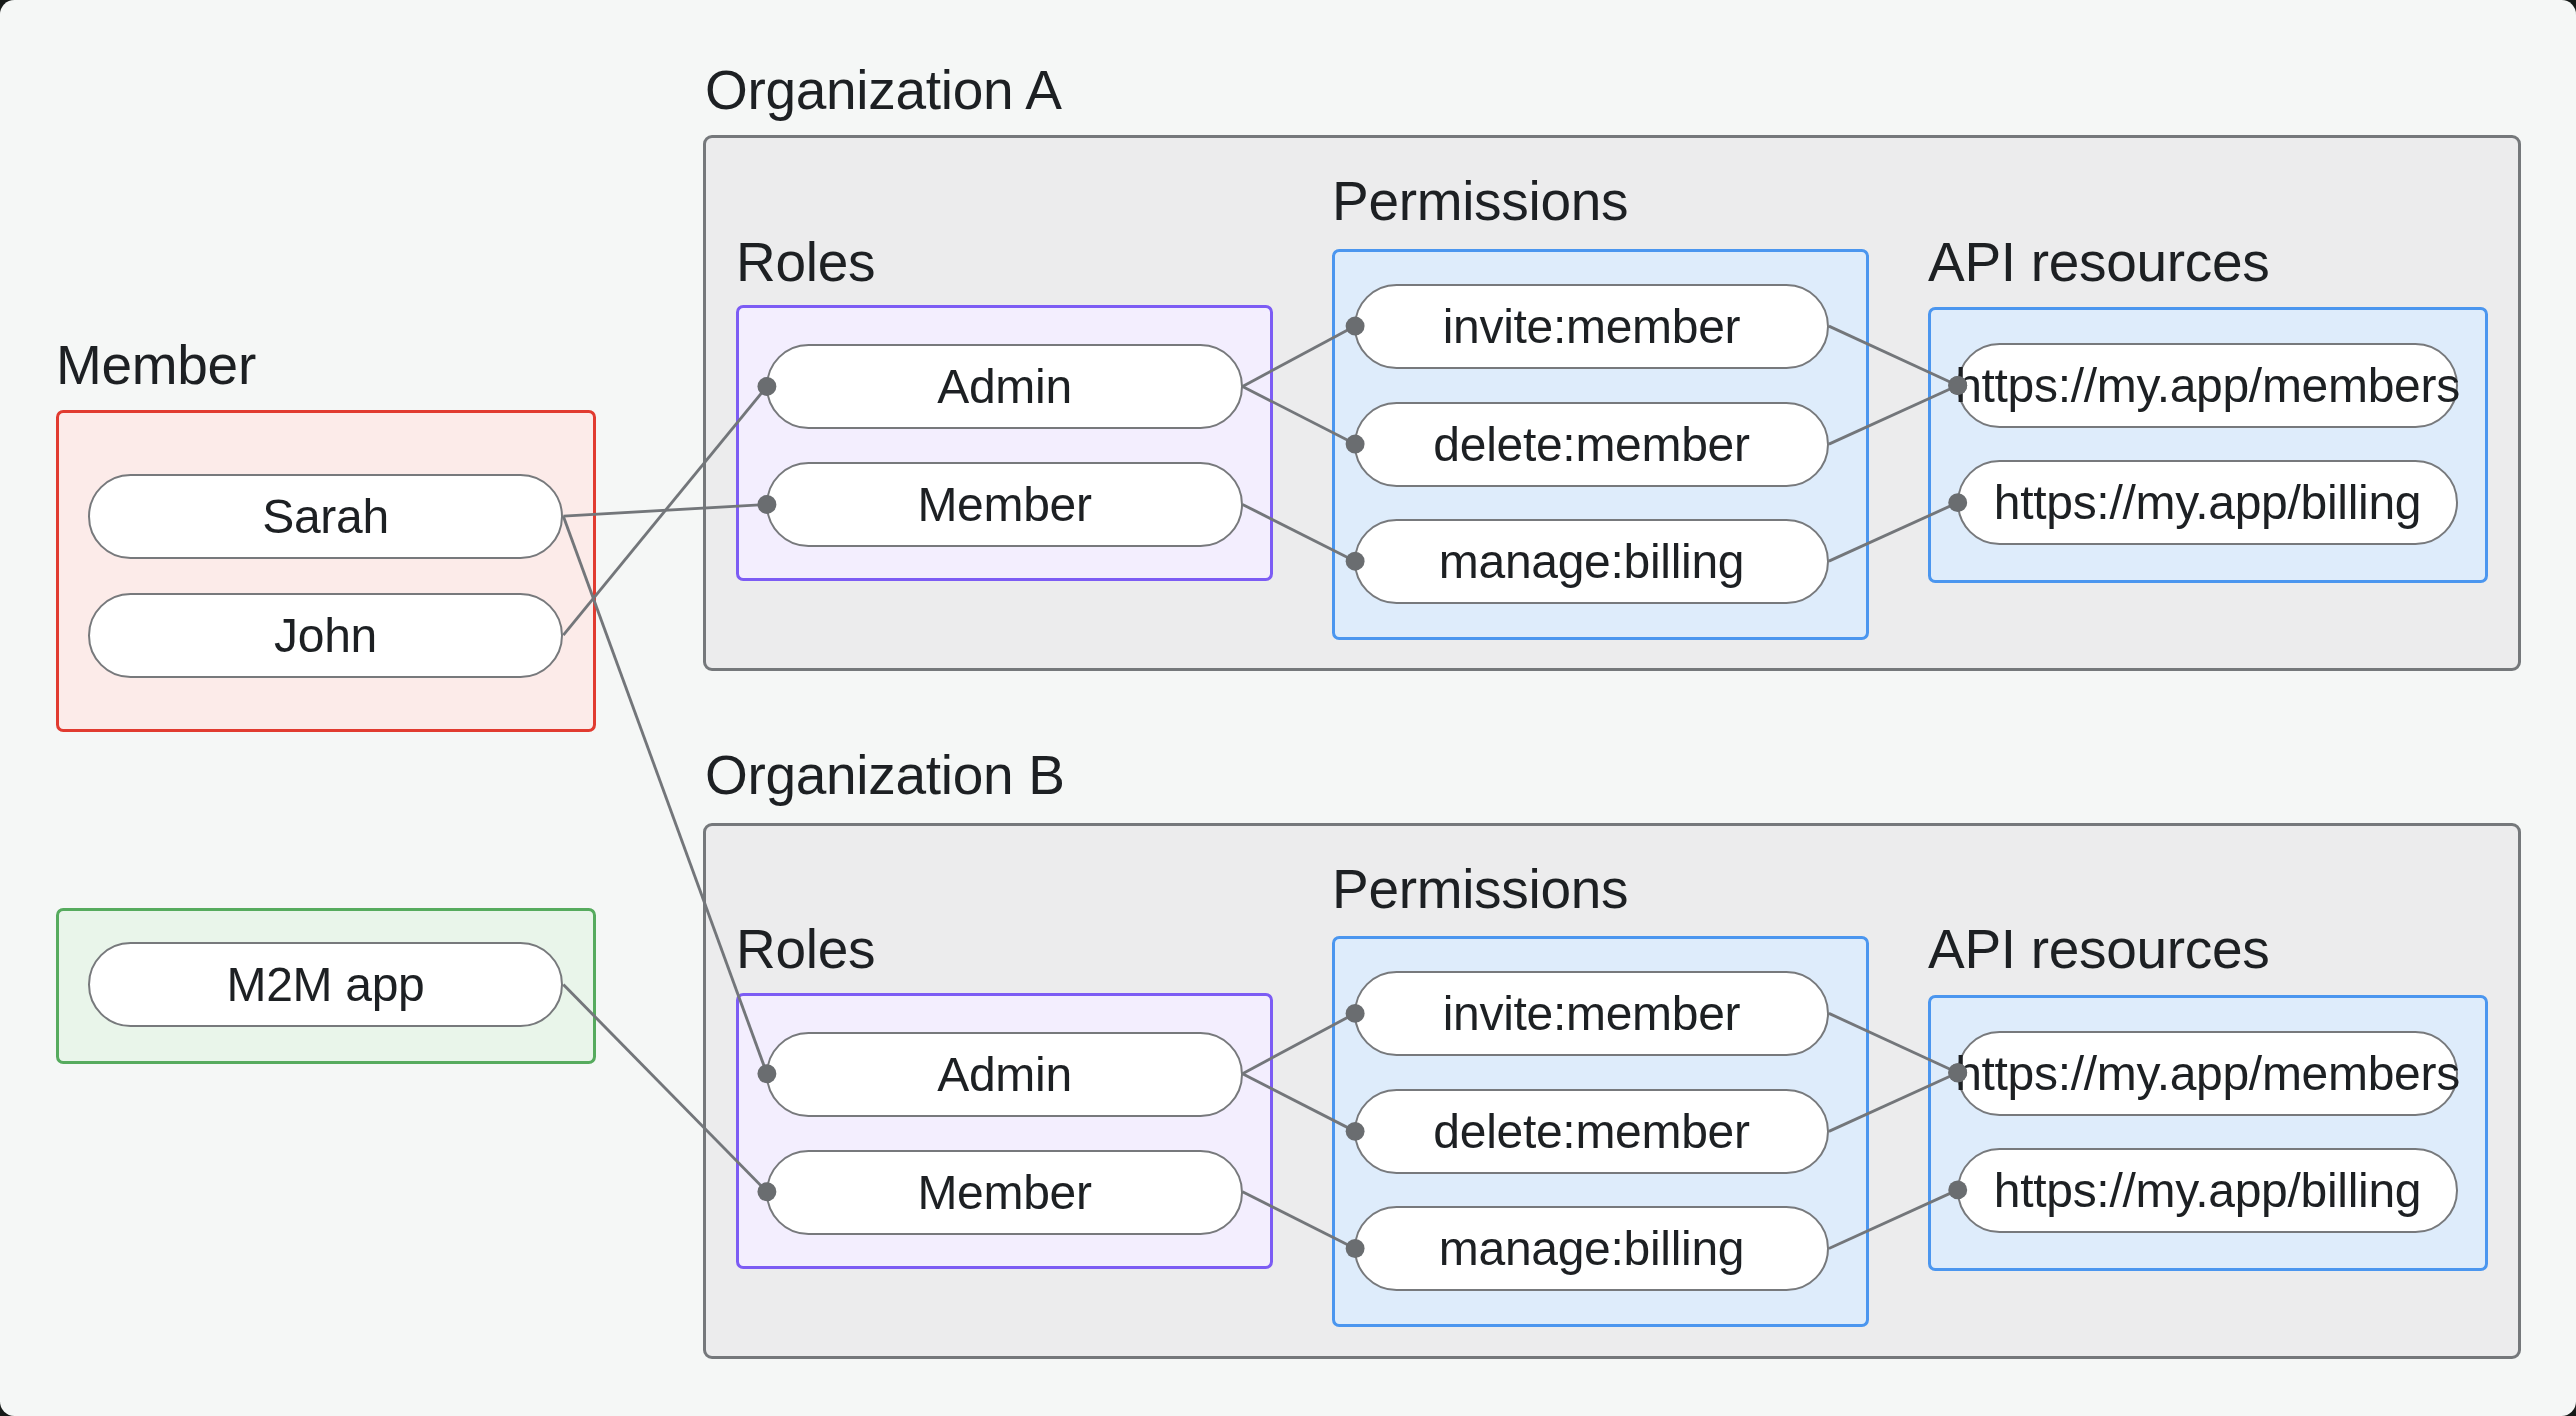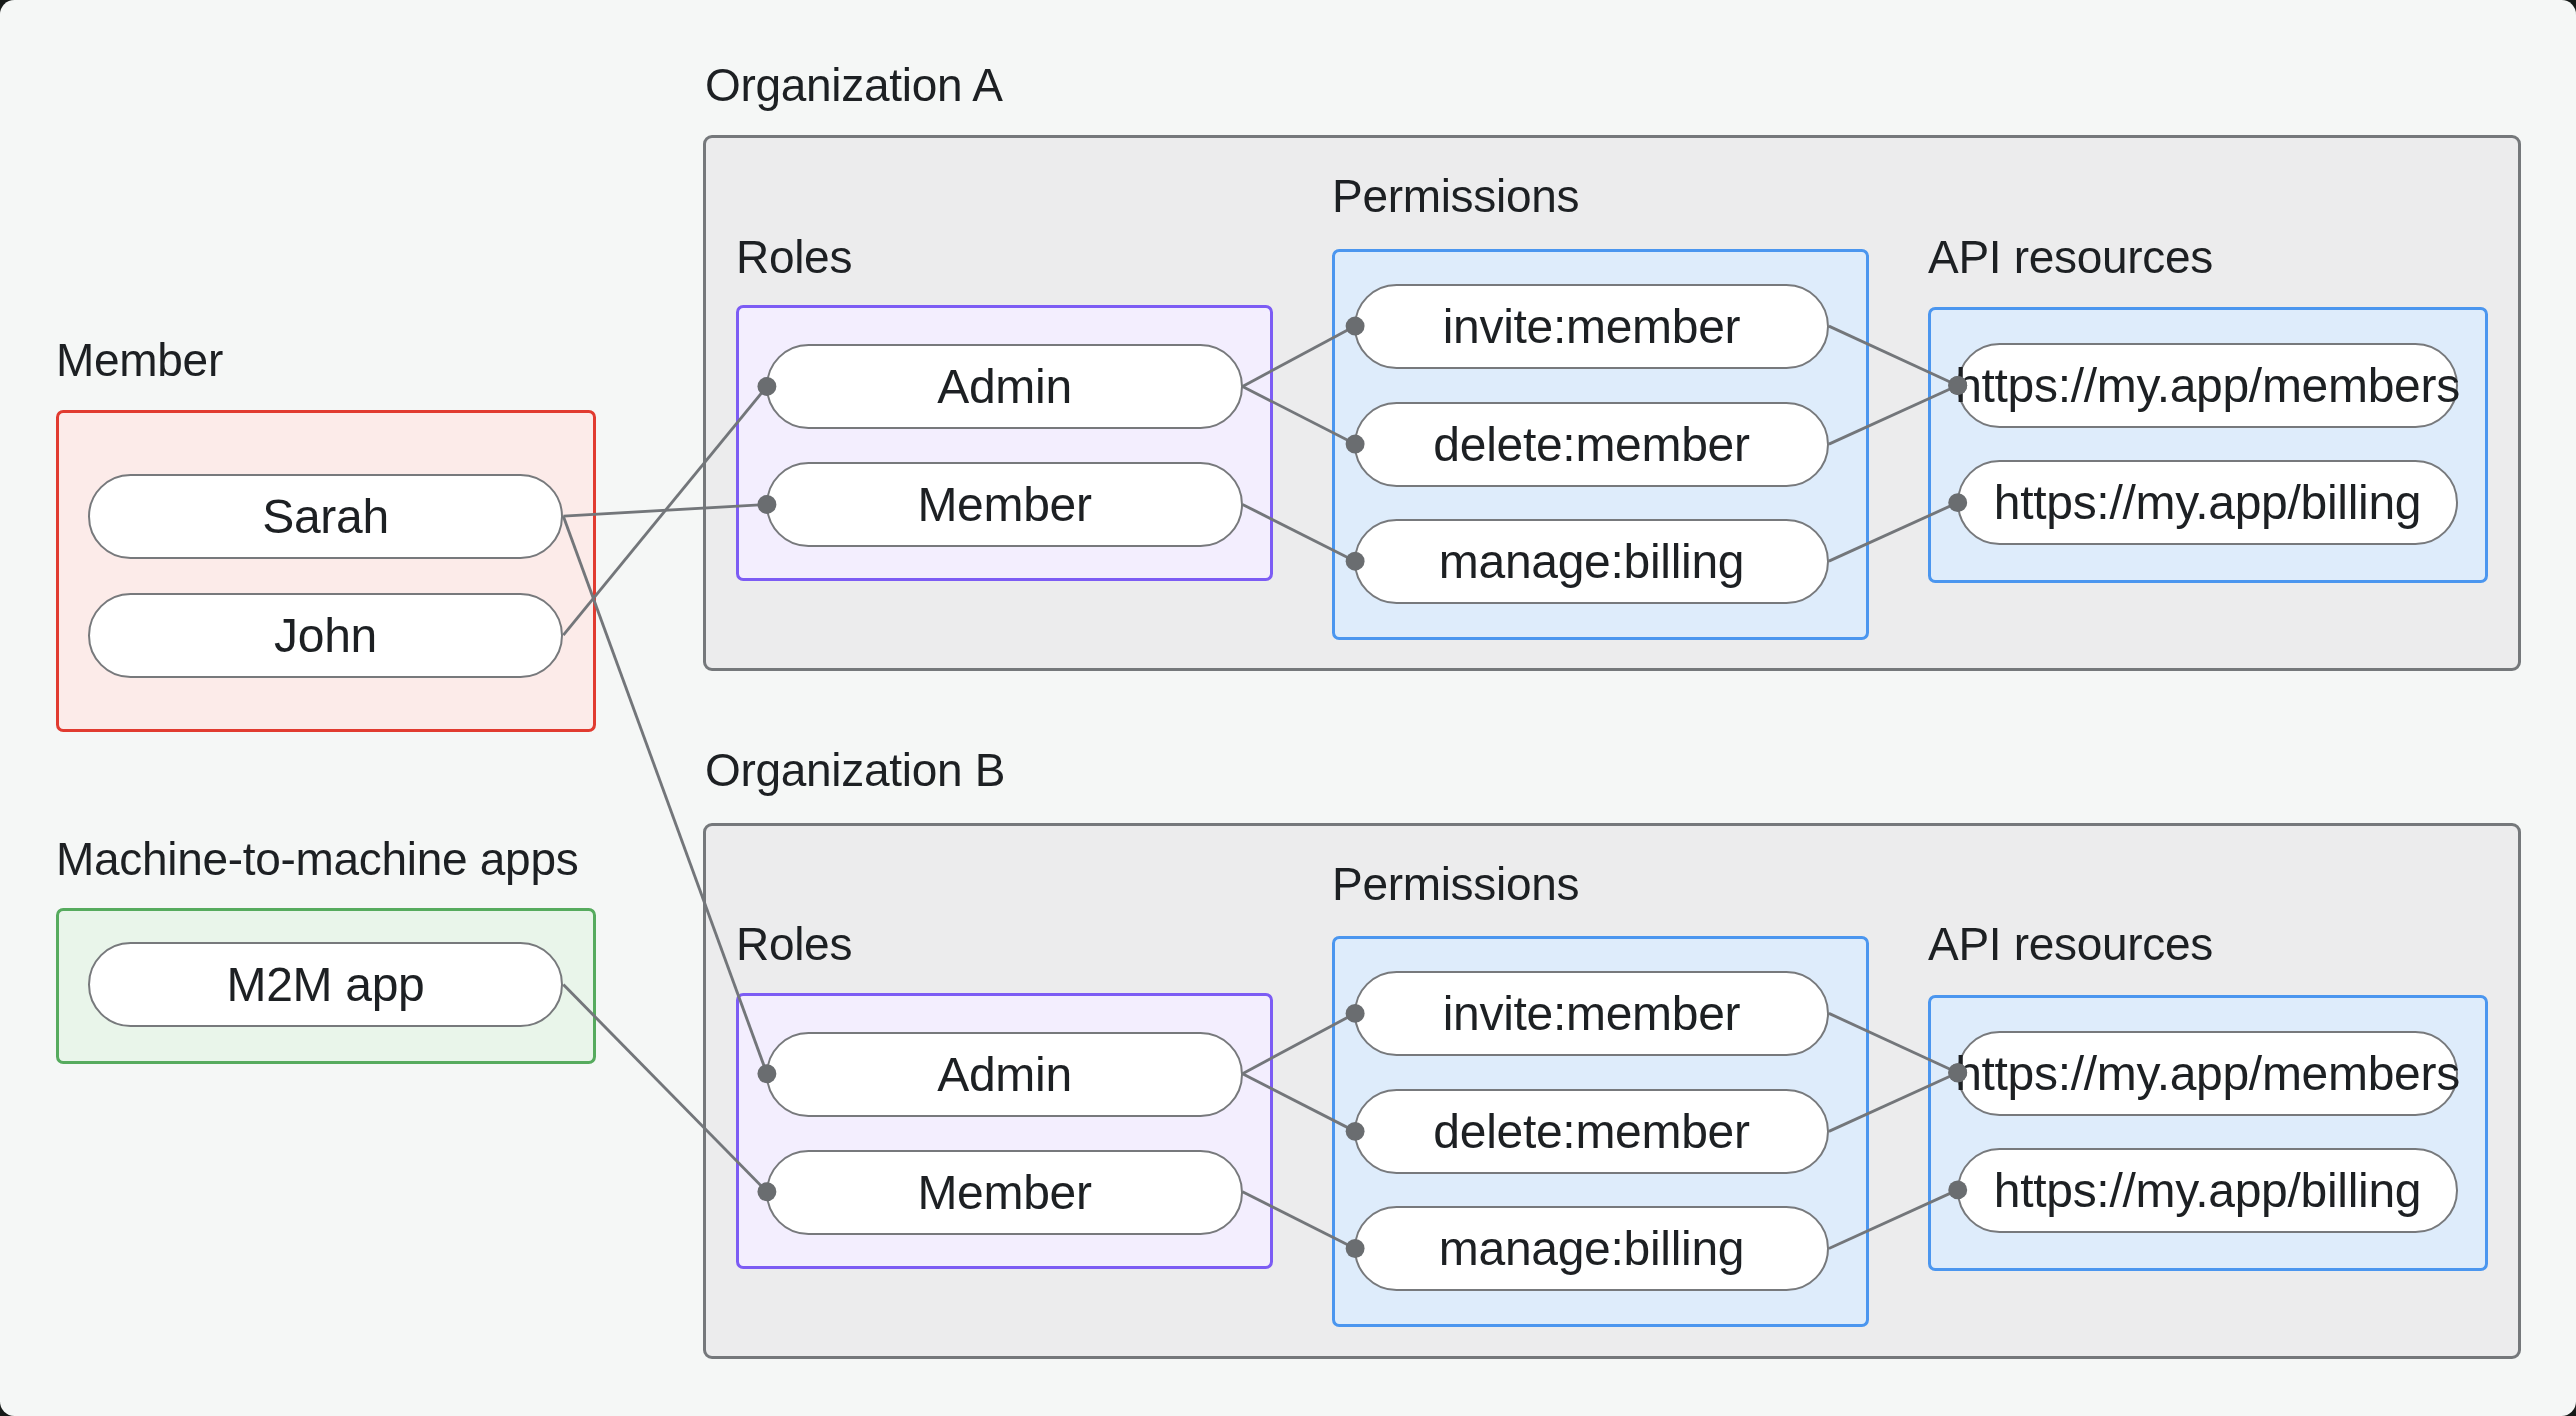--- a/index.html
+++ b/index.html
@@ -10,21 +10,21 @@
   }
   #canvas {
     position: relative;
     width: 2576px; height: 1416px;
     background: var(--page-bg, #f5f7f6);
     border-radius: 14.4px;
     overflow: hidden;
   }
   .section-label {
     position: absolute;
-    font-size: 46px;
+    font-size: 55px;
     line-height: 1.15;
     color: var(--text, #1d2023);
     letter-spacing: -0.3px;
     white-space: nowrap;
     z-index: 3;
   }
   .box {
     position: absolute;
     box-sizing: border-box;
     border-radius: 7.2px;
@@ -145,21 +145,20 @@
   <div class="box red" id="users-box"></div>
   <div class="box green" id="m2m-box"></div>
   <div class="box purple" id="roles-a-box"></div>
   <div class="box purple" id="roles-b-box"></div>
   <div class="box blue" id="perm-a-box"></div>
   <div class="box blue" id="perm-b-box"></div>
   <div class="box blue" id="api-a-box"></div>
   <div class="box blue" id="api-b-box"></div>
 
   <div class="section-label" id="users-label">Member</div>
-  <div class="section-label" id="m2m-label">Machine-to-machine apps</div>
   <div class="section-label" id="org-a-label">Organization A</div>
   <div class="section-label" id="roles-a-label">Roles</div>
   <div class="section-label" id="permissions-a-label">Permissions</div>
   <div class="section-label" id="api-a-label">API resources</div>
   <div class="section-label" id="org-b-label">Organization B</div>
   <div class="section-label" id="roles-b-label">Roles</div>
   <div class="section-label" id="permissions-b-label">Permissions</div>
   <div class="section-label" id="api-b-label">API resources</div>
 
   <div class="pill" id="node-john">John</div>

